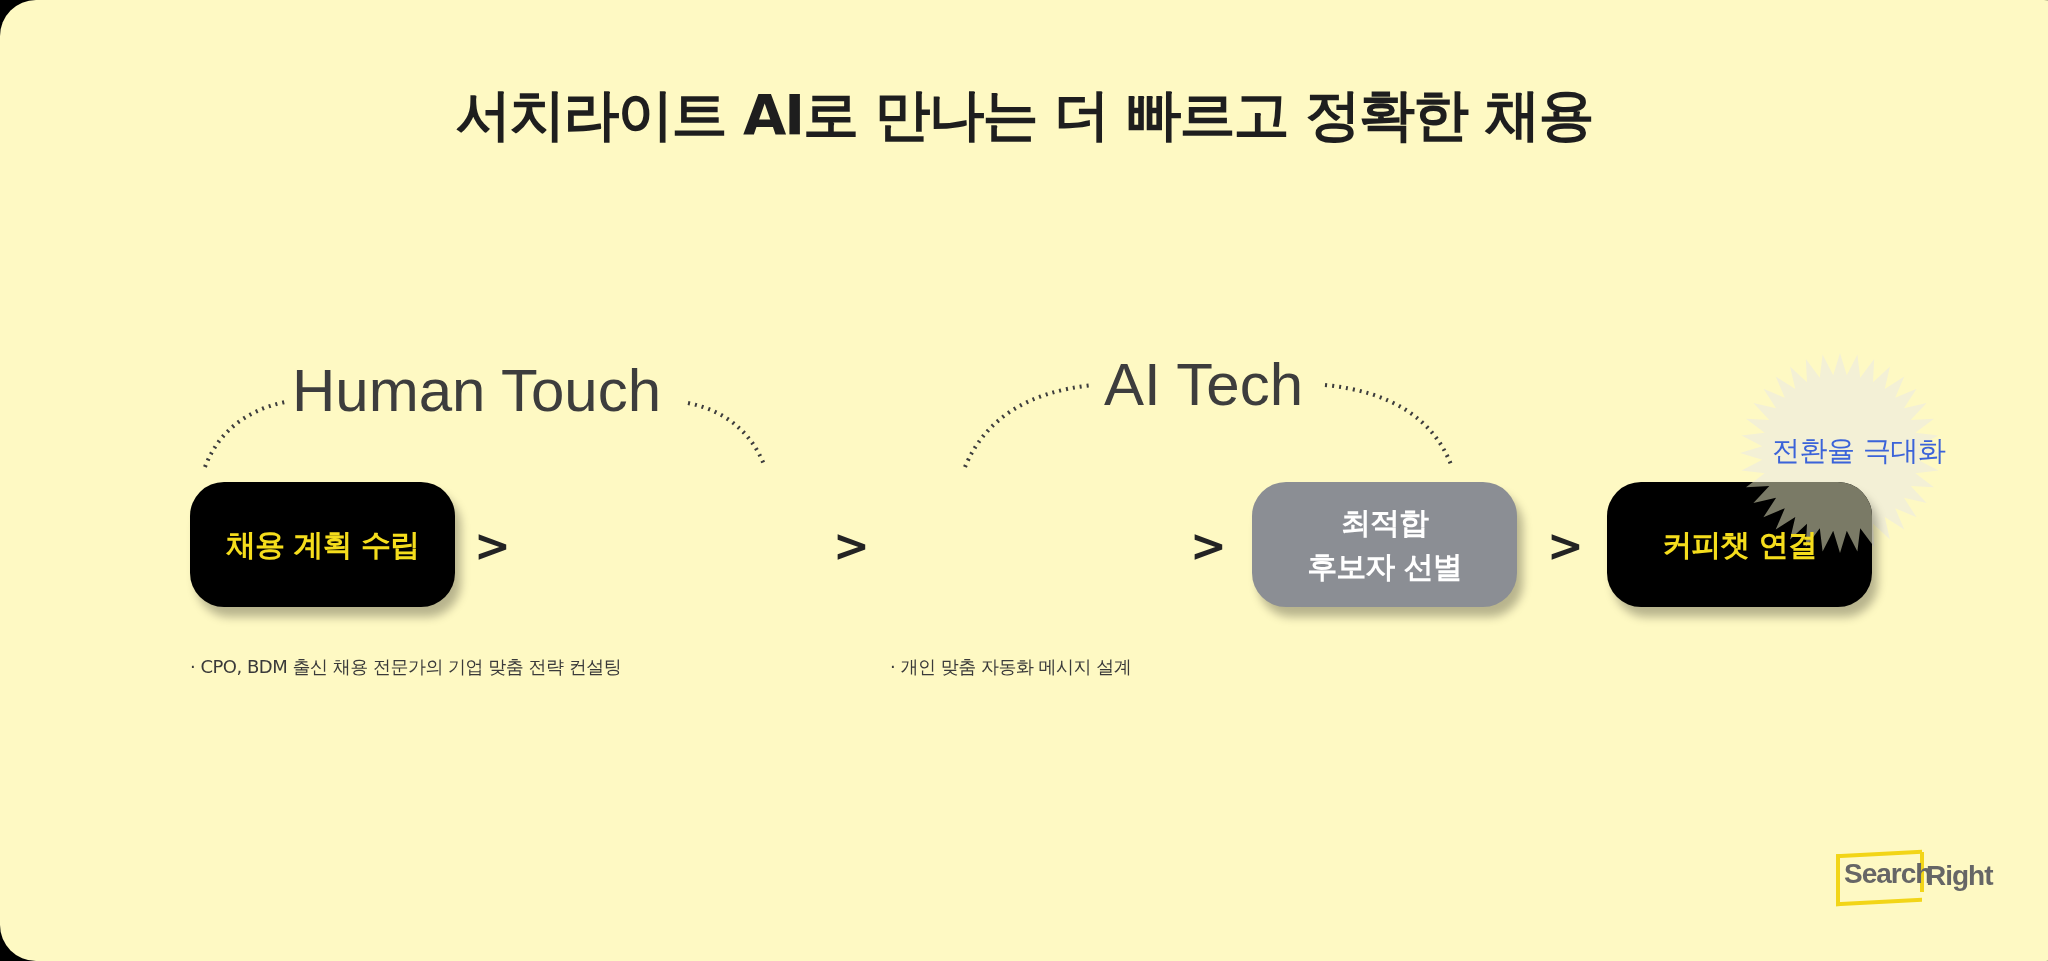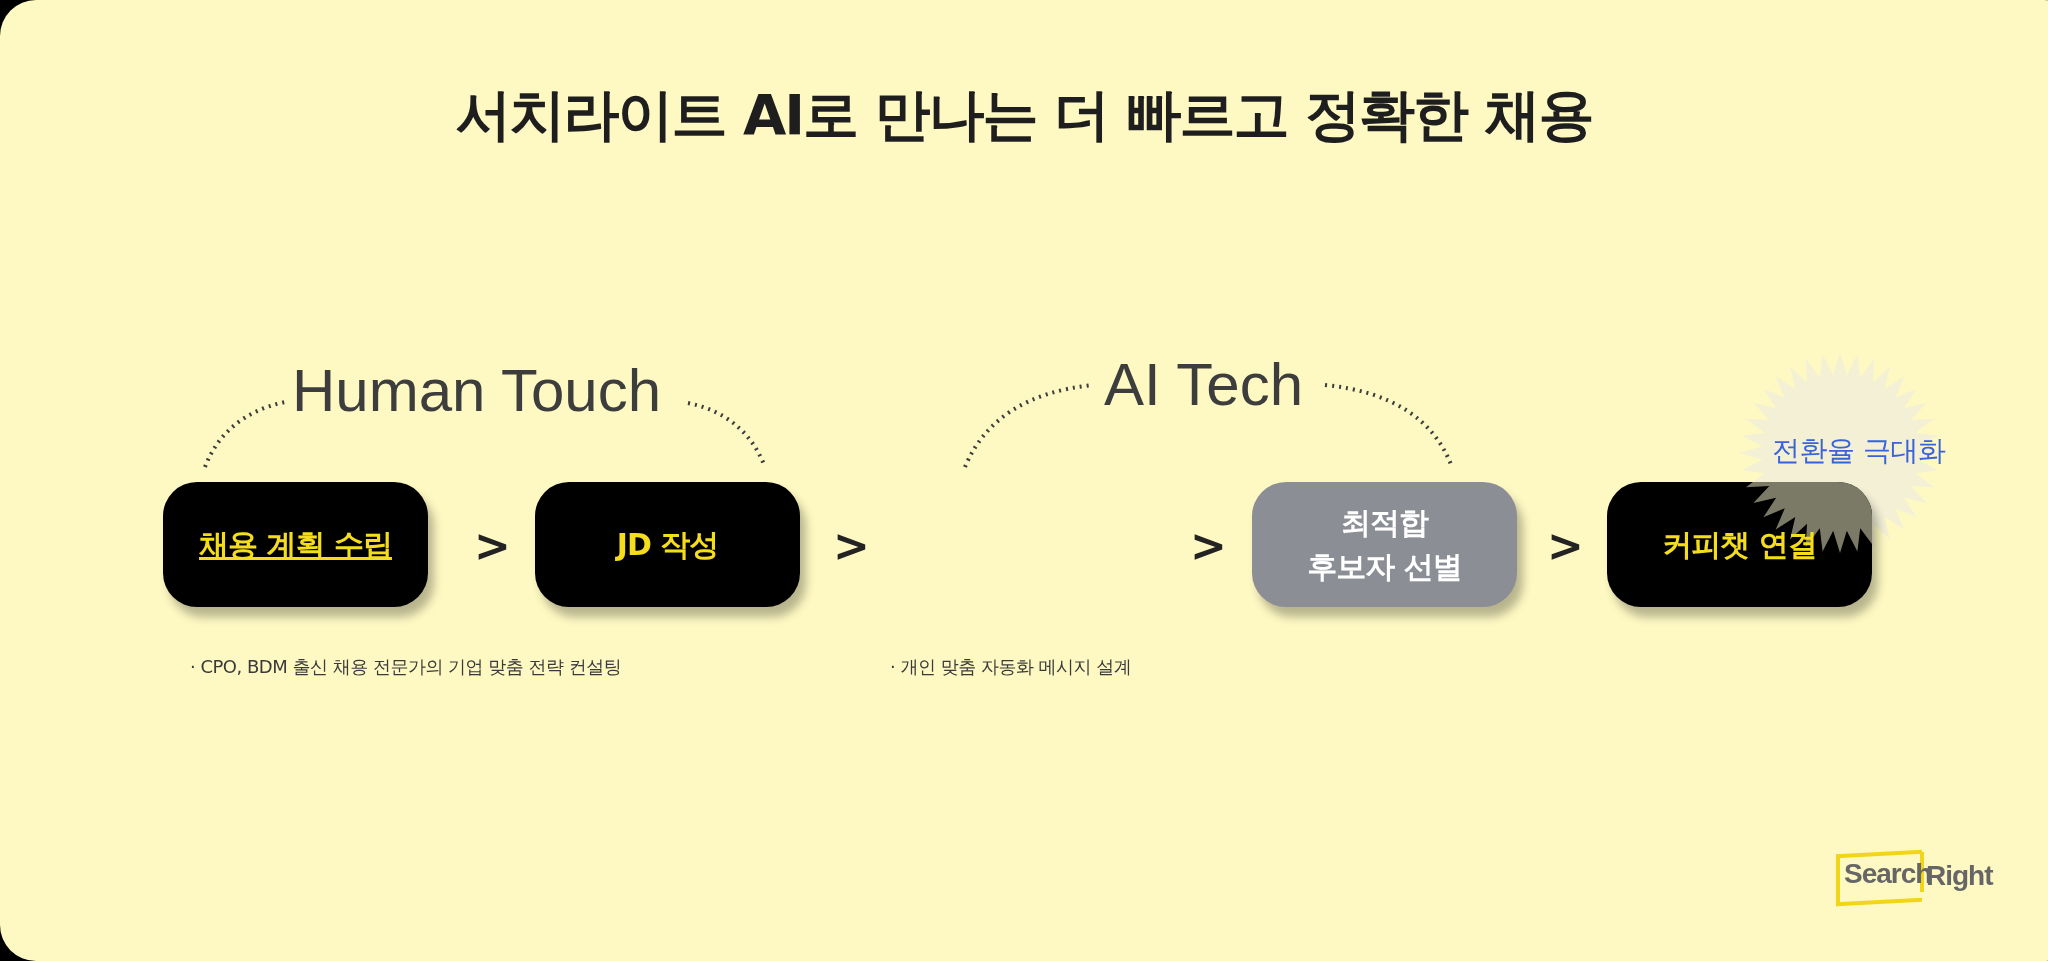--- a/index.html
+++ b/index.html
@@ -38,28 +38,25 @@
     </g>
   </svg>
 
   <div class="group-label" style="left:1104px; top:350px;">AI Tech</div>
   <div class="group-label" style="left:292px; top:356px;">Human Touch</div>
 
   <svg class="burst" width="210" height="210" viewBox="-105 -105 210 210">
     <polygon id="burst-poly" fill="#f3f0d6" points="100.0,0.0 77.7,6.8 98.5,17.4 75.3,20.2 94.0,34.2 70.7,33.0 86.6,50.0 63.9,44.7 76.6,64.3 55.2,55.2 64.3,76.6 44.7,63.9 50.0,86.6 33.0,70.7 34.2,94.0 20.2,75.3 17.4,98.5 6.8,77.7 0.0,100.0 -6.8,77.7 -17.4,98.5 -20.2,75.3 -34.2,94.0 -33.0,70.7 -50.0,86.6 -44.7,63.9 -64.3,76.6 -55.2,55.2 -76.6,64.3 -63.9,44.7 -86.6,50.0 -70.7,33.0 -94.0,34.2 -75.3,20.2 -98.5,17.4 -77.7,6.8 -100.0,0.0 -77.7,-6.8 -98.5,-17.4 -75.3,-20.2 -94.0,-34.2 -70.7,-33.0 -86.6,-50.0 -63.9,-44.7 -76.6,-64.3 -55.2,-55.2 -64.3,-76.6 -44.7,-63.9 -50.0,-86.6 -33.0,-70.7 -34.2,-94.0 -20.2,-75.3 -17.4,-98.5 -6.8,-77.7 -0.0,-100.0 6.8,-77.7 17.4,-98.5 20.2,-75.3 34.2,-94.0 33.0,-70.7 50.0,-86.6 44.7,-63.9 64.3,-76.6 55.2,-55.2 76.6,-64.3 63.9,-44.7 86.6,-50.0 70.7,-33.0 94.0,-34.2 75.3,-20.2 98.5,-17.4 77.7,-6.8"></polygon>
   </svg>
 
-  <div class="step dark" style="left:163px;text-decoration:underline;">
+  <div class="step dark" style="left:190px;">
     <span>채용 계획 수립</span>
   </div>
   <div class="arrow" style="left:474px;">&gt;</div>
 
-  <div class="step dark" style="left:535px;">
-    <span>JD 작성</span>
-  </div>
   <div class="arrow" style="left:833px;">&gt;</div>
 
   <div class="arrow" style="left:1190px;">&gt;</div>
 
   <div class="step grey" style="left:1252px;">
     <span>
       <span>최적합</span><br>
       <span>후보자 선별</span>
     </span>
   </div>

